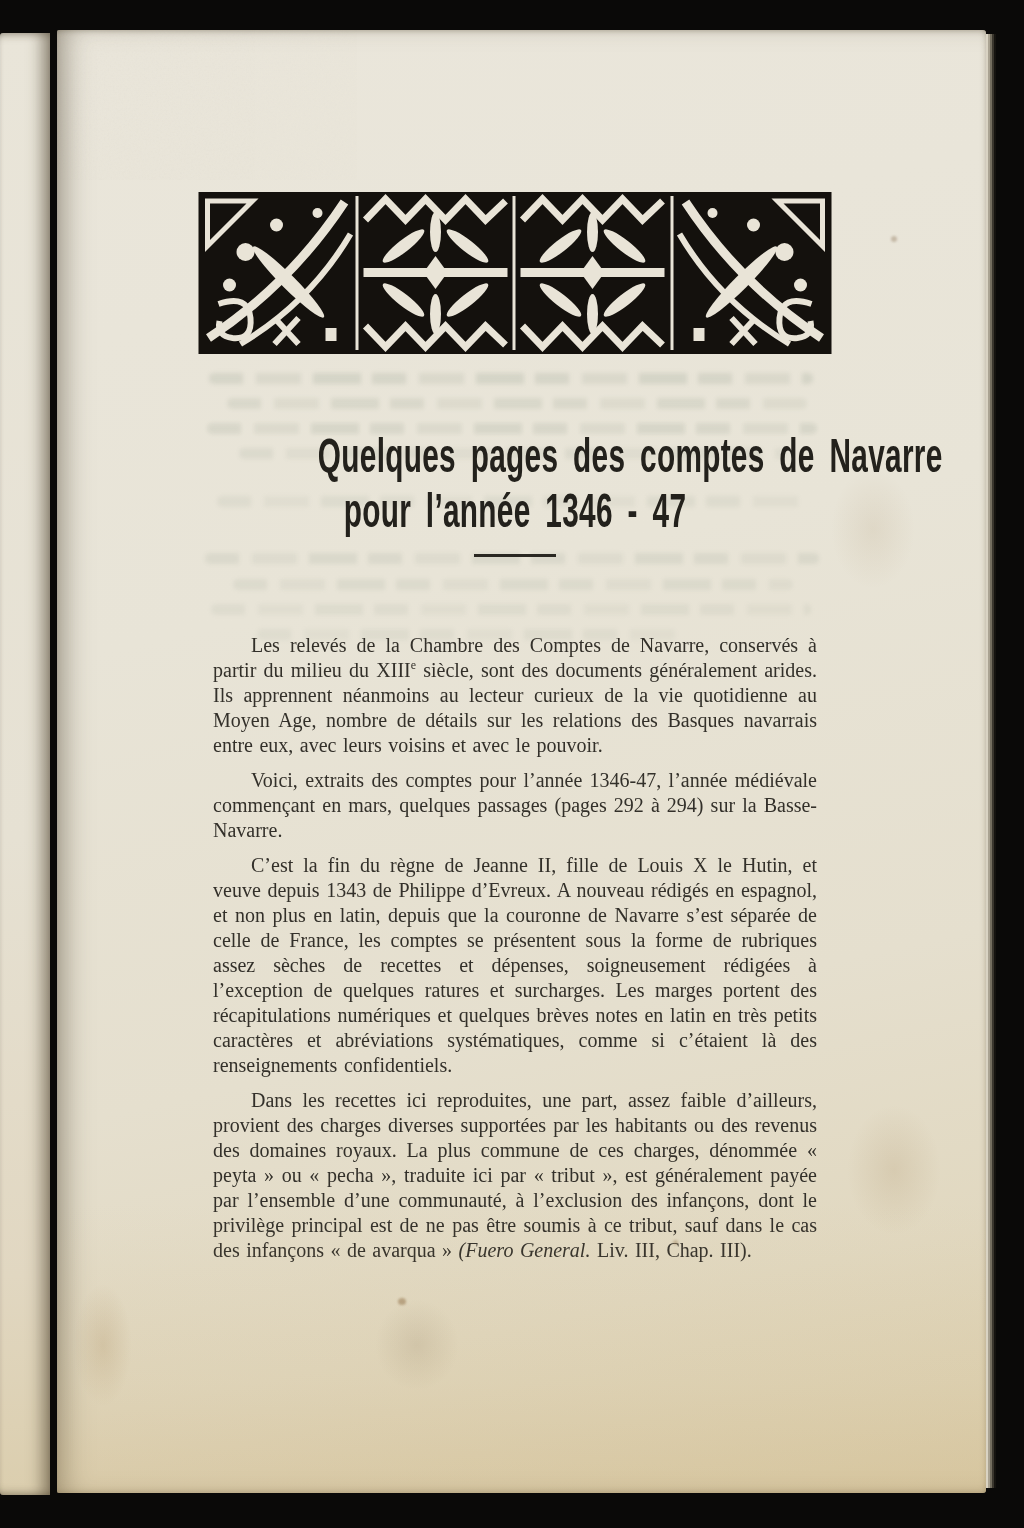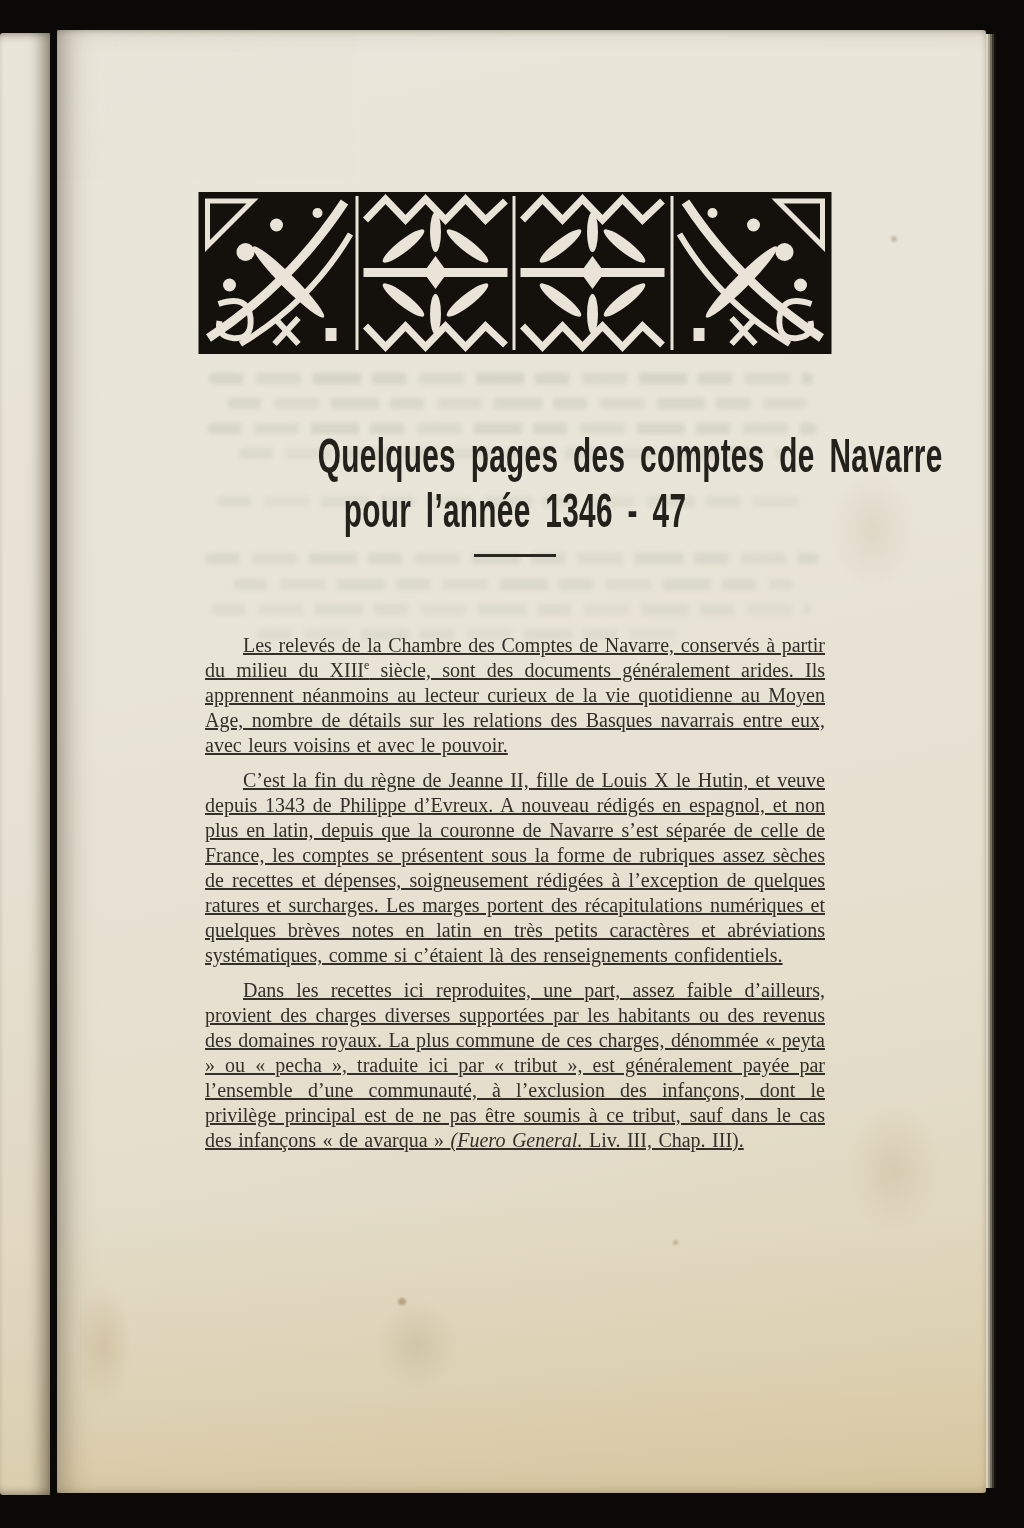--- a/index.html
+++ b/index.html
@@ -43,21 +43,21 @@
   .title{margin:74px 0 0;padding:0;text-align:center;color:#23211c;}
   .title-line{display:block;white-space:nowrap;line-height:62px;
     font:700 48px "Liberation Sans","DejaVu Sans",sans-serif;
     word-spacing:10px;letter-spacing:.5px;
     transform:scaleX(.62);transform-origin:50% 50%;}
 
   .divider{width:82px;height:3px;background:#2a2822;margin:16px auto 0;}
 
   .bodytext{margin-top:76px;font-size:20px;line-height:25px;text-align:justify;
     color:#33302a;word-spacing:1.5px;}
-  .bodytext p{margin:0 8px 10px;text-indent:38px;text-decoration:underline;}
+  .bodytext p{margin:0 16px 10px;text-indent:38px;}
   .sup{vertical-align:super;font-size:12px;line-height:0;}
   .em{font-style:italic;}
 
   .grain{position:absolute;inset:0;z-index:4;pointer-events:none;opacity:.55;}
 </style>
 </head>
 <body>
 
 <div class="canvas">
 
@@ -130,20 +130,21 @@
 
       <h1 class="title">
         <span class="title-line">Quelques pages des comptes de Navarre</span>
         <span class="title-line">pour l’année 1346 - 47</span>
       </h1>
 
       <div class="divider"></div>
 
       <div class="bodytext">
         <p><span>Les relevés de la Chambre des Comptes de Navarre, conservés à partir du milieu du XIII</span><span class="sup">e</span><span> siècle, sont des documents généralement arides. Ils apprennent néanmoins au lecteur curieux de la vie quotidienne au Moyen Age, nombre de détails sur les relations des Basques navarrais entre eux, avec leurs voisins et avec le pouvoir.</span></p>
+        <p>Voici, extraits des comptes pour l’année 1346-47, l’année médiévale commençant en mars, quelques passages (pages 292 à 294) sur la Basse-Navarre.</p>
         <p>C’est la fin du règne de Jeanne II, fille de Louis X le Hutin, et veuve depuis 1343 de Philippe d’Evreux. A nouveau rédigés en espagnol, et non plus en latin, depuis que la couronne de Navarre s’est séparée de celle de France, les comptes se présentent sous la forme de rubriques assez sèches de recettes et dépenses, soigneusement rédigées à l’exception de quelques ratures et surcharges. Les marges portent des récapitulations numériques et quelques brèves notes en latin en très petits caractères et abréviations systématiques, comme si c’étaient là des renseignements confidentiels.</p>
         <p><span>Dans les recettes ici reproduites, une part, assez faible d’ailleurs, provient des charges diverses supportées par les habitants ou des revenus des domaines royaux. La plus commune de ces charges, dénommée « peyta » ou « pecha », traduite ici par « tribut », est généralement payée par l’ensemble d’une communauté, à l’exclusion des infançons, dont le privilège principal est de ne pas être soumis à ce tribut, sauf dans le cas des infançons « de avarqua » </span><span class="em">(Fuero General.</span><span> Liv. III, Chap. III).</span></p>
       </div>
     </div>
 
     <div class="age-bottom"></div>
 
     <svg class="grain" xmlns="http://www.w3.org/2000/svg">
       <filter id="grainF">
         <feTurbulence type="fractalNoise" baseFrequency="0.55" numOctaves="2" stitchTiles="stitch"></feTurbulence>

